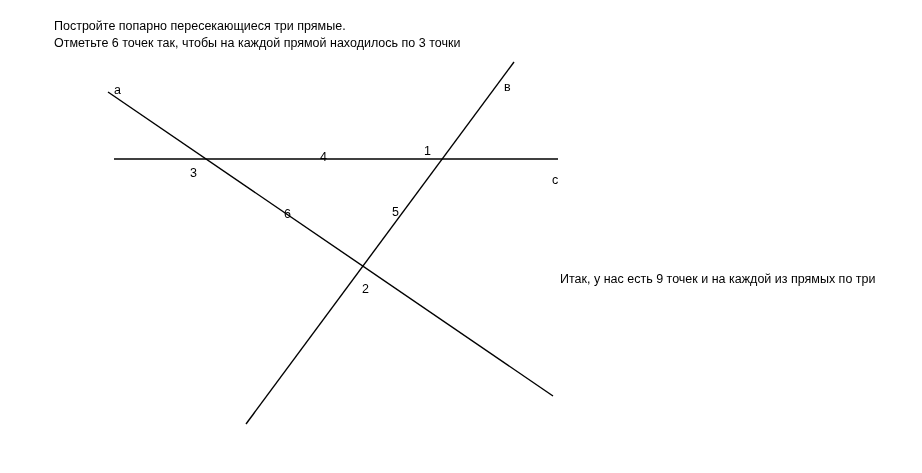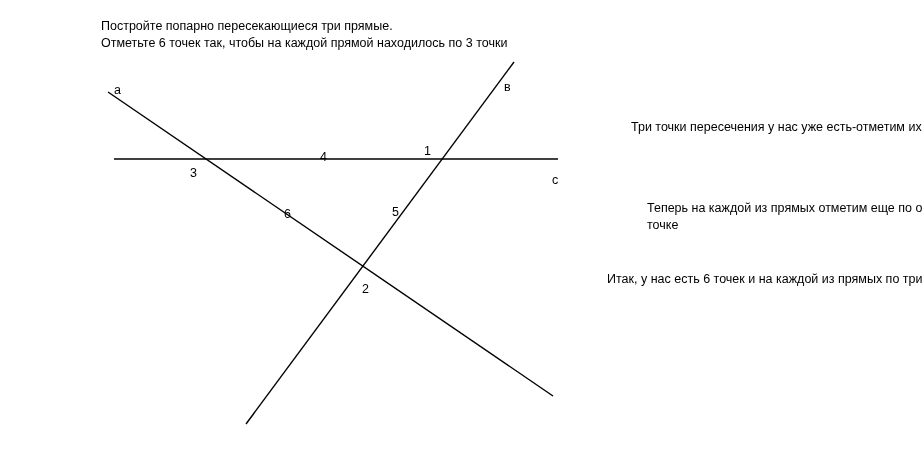--- a/index.html
+++ b/index.html
@@ -25,21 +25,20 @@
     top: 0;
     width: 922px;
     height: 473px;
   }
   .txt {
     position: absolute;
     font-size: 12.5px;
     line-height: 17px;
     white-space: pre-wrap;
     color: #000000;
-    margin-left: 47px;
   }
   .label {
     position: absolute;
     font-size: 12.5px;
     line-height: 14px;
     color: #000000;
   }
   .task {
     left: 54px;
     top: 18px;
@@ -57,23 +56,21 @@
 
   <svg class="svg-layer" viewBox="0 0 922 473">
     <line x1="108" y1="92" x2="553" y2="396" stroke="#000000" stroke-width="1.4"></line>
     <line x1="514" y1="62" x2="246" y2="424" stroke="#000000" stroke-width="1.4"></line>
     <line x1="114" y1="159" x2="558" y2="159" stroke="#000000" stroke-width="1.4"></line>
   </svg>
 
   <div class="txt task">Постройте попарно пересекающиеся три прямые.
 Отметьте 6 точек так, чтобы на каждой прямой находилось по 3 точки</div>
 
-  <div class="txt note2">Три точки пересечения у нас уже есть-отметим их</div>
-  <div class="txt note3">Теперь на каждой из прямых отметим еще по одной точке</div>
-  <div class="txt note4">Итак, у нас есть 6 точек и на каждой из прямых по три</div>
+  <div class="txt note4">Итак, у нас есть 9 точек и на каждой из прямых по три</div>
 
   <div class="label" style="left:114px; top:83px;">а</div>
   <div class="label" style="left:504px; top:80px;">в</div>
   <div class="label" style="left:552px; top:173px;">с</div>
 
   <div class="label" style="left:424px; top:144px;">1</div>
   <div class="label" style="left:362px; top:282px;">2</div>
   <div class="label" style="left:190px; top:166px;">3</div>
   <div class="label" style="left:320px; top:150px;">4</div>
   <div class="label" style="left:392px; top:205px;">5</div>

